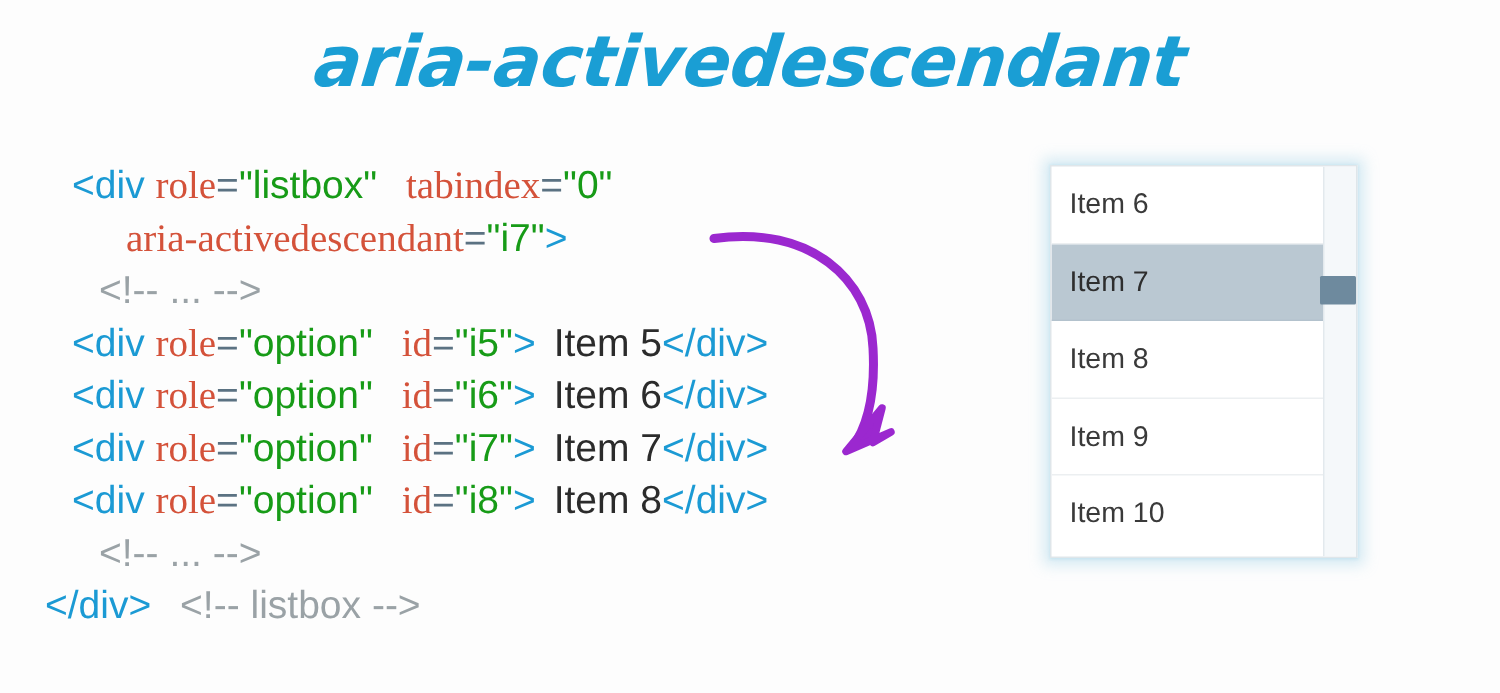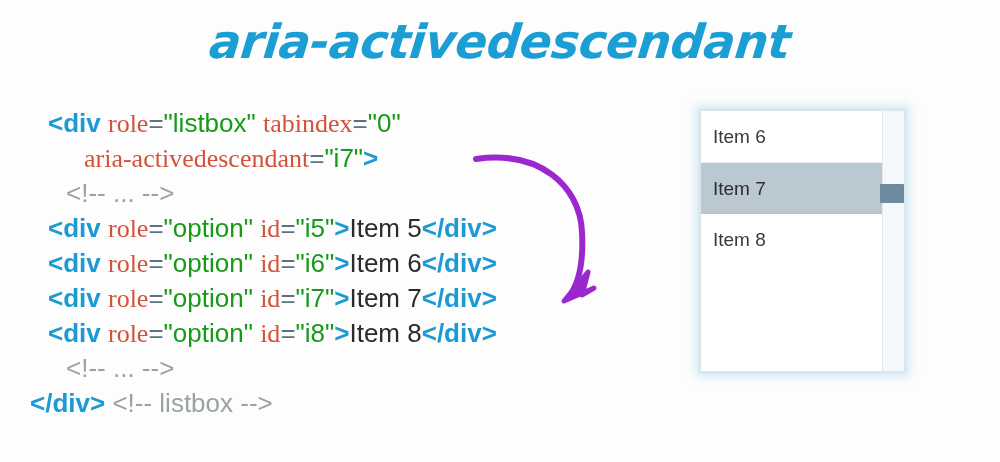--- a/index.html
+++ b/index.html
@@ -48,25 +48,25 @@
     font-family: "Liberation Sans", sans-serif;
     font-size: 26px;
     line-height: 35px;
     white-space: pre;
     color: #333333;
   }
   .code-line {
     height: 35px;
     white-space: pre;
   }
-  .tag      { color: #1b9ad4; font-weight: bold; }
+  .tag      { color: #1b9ad4; }
   .attr     { color: #d4523a; font-family: Liberation Serif, serif; }
   .eq       { color: #5b7282; }
   .val      { color: #179b17; }
-  .txt      { color: #2b2b2b; }
+  .txt      { color: #2b2b2b; margin-left: 12px; }
   .comment  { color: #9aa2a6; }
 
   
   #arrow-overlay {
     position: absolute;
     left: 0;
     top: 0;
     width: 1000px;
     height: 462px;
     pointer-events: none;
@@ -146,19 +146,21 @@
       <path id="arrow-curve" d="M 476 159 C 540 150 580 186 582 232 C 584 268 576 288 568 298" fill="none" stroke="#9b28cf" stroke-width="6" stroke-linecap="round"></path>
       <path id="arrow-head" d="M 564 301 L 594 288 L 582 295 L 588 272 Z" fill="#9b28cf" stroke="#9b28cf" stroke-width="5" stroke-linejoin="round"></path>
     </g>
   </svg>
 
   <div id="listbox-widget" role="listbox">
     <div id="listbox-options">
         <div class="listbox-option" role="option" aria-selected="false">Item 6</div>
         <div class="listbox-option selected" role="option" aria-selected="true">Item 7</div>
         <div class="listbox-option" role="option" aria-selected="false">Item 8</div>
+        <div class="listbox-option" role="option" aria-selected="false">Item 9</div>
+        <div class="listbox-option" role="option" aria-selected="false">Item 10</div>
       </div>
     <div id="listbox-scrollbar">
       <div id="listbox-scroll-thumb"></div>
     </div>
   </div>
 
 </div>
 
 </body></html>

